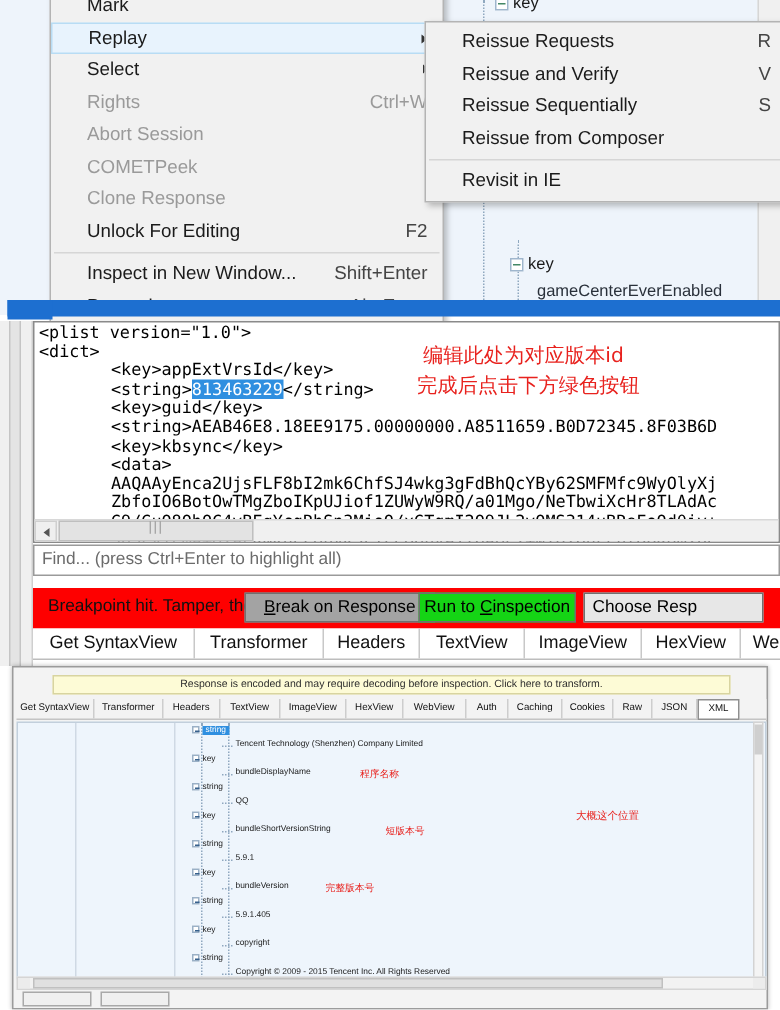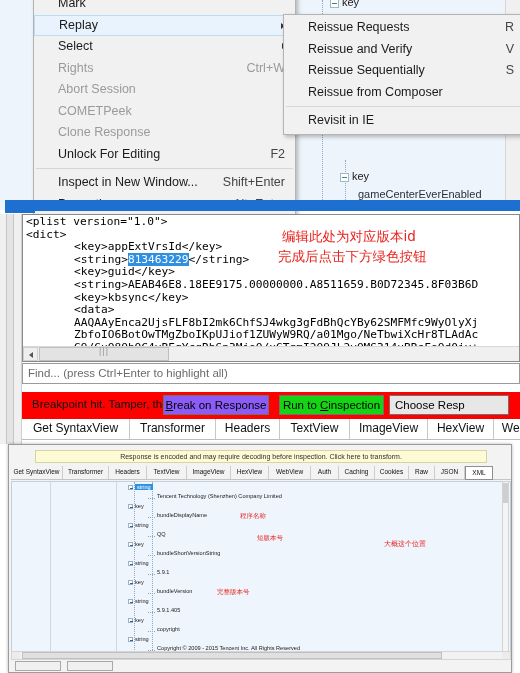--- a/index.html
+++ b/index.html
@@ -111,21 +111,21 @@
     background:#fe0000;
   }
   .bpbar .bptext {
     position:absolute; left:10px; top:6px; font-size:11.5px; color:#111;
   }
   .btn {
     position:absolute; top:3px; height:20px; line-height:19px;
     font-size:11.5px; text-align:center; border:1px solid #707070;
     color:#000;
   }
-  .btn.yellow { left:141px; width:106px; background:#8b5cf6; }
+  .btn.yellow { left:141px; width:127px; background:#a3a3a3; }
   .btn.green  { left:257px; width:105px; background:#15d415; }
   .btn.grey   { left:367px; width:120px; background:#e7e7e7; text-align:left; padding-left:5px; }
   .btn u { text-decoration:underline; }
 
   
   .tabstrip {
     position:absolute; left:22px; top:419px; width:498px; height:21px;
     background:#ffffff; border-bottom:1px solid #bdbdbd;
   }
   .tabstrip .tab {
@@ -345,21 +345,21 @@
 
       <div class="tnode2 selnode" style="left:116px; top:2px;"><span class="ebox"></span><span class="selv">string</span></div>
       <div class="tnode2" style="left:136px; top:11px;"><span class="lhook"></span><span>Tencent Technology (Shenzhen) Company Limited</span></div>
       <div class="tnode2" style="left:116px; top:21px;"><span class="ebox"></span><span>key</span></div>
       <div class="tnode2" style="left:136px; top:30px;"><span class="lhook"></span><span>bundleDisplayName</span></div>
       <div class="cn-small" style="left:228px; top:30px;">程序名称</div>
       <div class="tnode2" style="left:116px; top:40px;"><span class="ebox"></span><span>string</span></div>
       <div class="tnode2" style="left:136px; top:49px;"><span class="lhook"></span><span>QQ</span></div>
       <div class="tnode2" style="left:116px; top:59px;"><span class="ebox"></span><span>key</span></div>
       <div class="tnode2" style="left:136px; top:68px;"><span class="lhook"></span><span>bundleShortVersionString</span></div>
-      <div class="cn-small" style="left:245px; top:52px;">短版本号</div>
+      <div class="cn-small" style="left:245px; top:68px;">短版本号</div>
       <div class="tnode2" style="left:116px; top:78px;"><span class="ebox"></span><span>string</span></div>
       <div class="tnode2" style="left:136px; top:87px;"><span class="lhook"></span><span>5.9.1</span></div>
       <div class="tnode2" style="left:116px; top:97px;"><span class="ebox"></span><span>key</span></div>
       <div class="tnode2" style="left:136px; top:106px;"><span class="lhook"></span><span>bundleVersion</span></div>
       <div class="cn-small" style="left:205px; top:106px;">完整版本号</div>
       <div class="tnode2" style="left:116px; top:116px;"><span class="ebox"></span><span>string</span></div>
       <div class="tnode2" style="left:136px; top:125px;"><span class="lhook"></span><span>5.9.1.405</span></div>
       <div class="tnode2" style="left:116px; top:135px;"><span class="ebox"></span><span>key</span></div>
       <div class="tnode2" style="left:136px; top:144px;"><span class="lhook"></span><span>copyright</span></div>
       <div class="tnode2" style="left:116px; top:154px;"><span class="ebox"></span><span>string</span></div>

